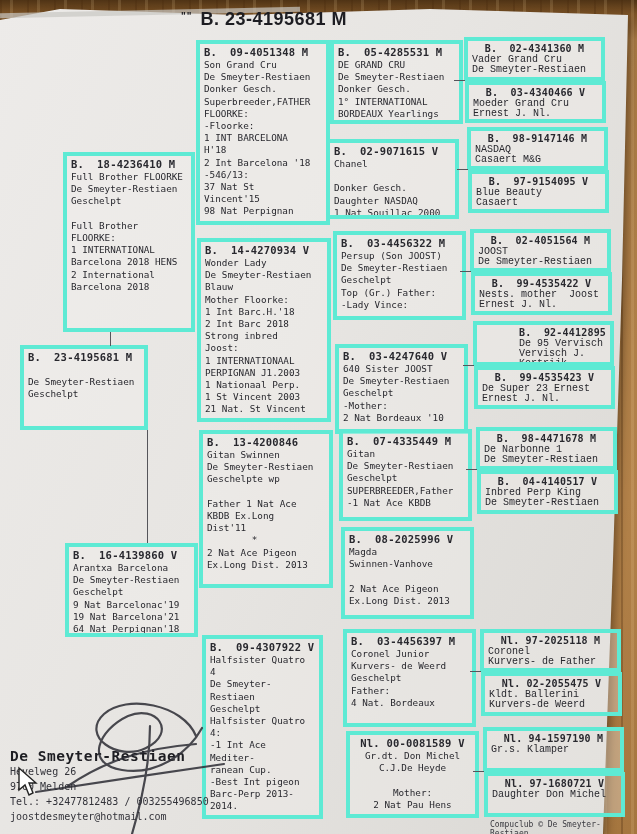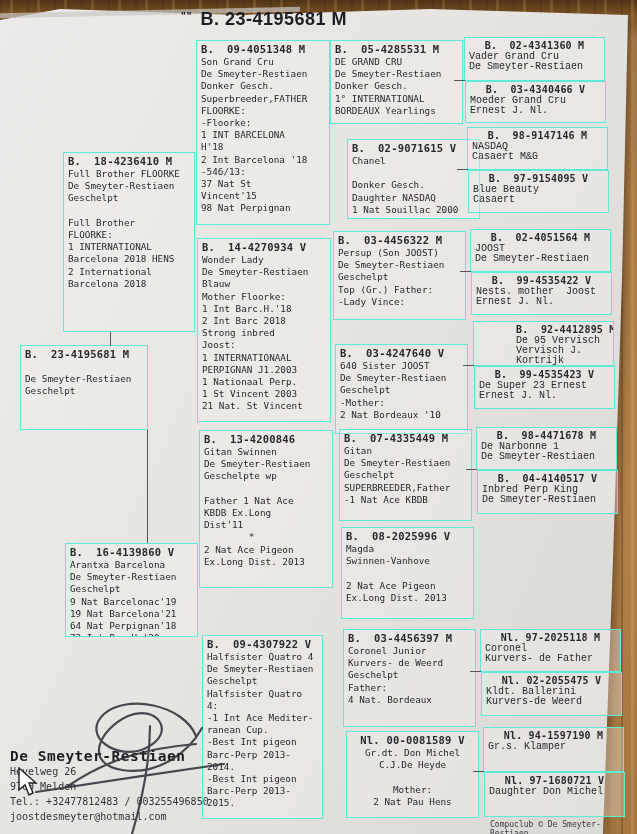--- a/index.html
+++ b/index.html
@@ -14,21 +14,21 @@
   .paper-wrap{position:absolute;inset:0;filter:drop-shadow(3px 4px 5px rgba(30,15,0,.45));}
   .paper{
     position:absolute;inset:0;
     clip-path:polygon(0px 20px, 60px 9px, 240px 15px, 430px 9px, 628px 15px, 622px 280px, 613px 560px, 603px 834px, 0px 834px);
     background:linear-gradient(115deg,#edebe9 0%,#e7e5e2 45%,#dad8d4 100%);
   }
   .sheet-edge{position:absolute;left:0;top:10px;width:300px;height:5px;background:#c9c7c3;transform:rotate(-1.2deg);opacity:.7;}
   .content{position:absolute;inset:0;z-index:2;color:#28282e;}
   .title{position:absolute;left:181px;top:9px;font-family:"Liberation Sans",sans-serif;font-weight:bold;font-size:18px;letter-spacing:.5px;color:#1d1d22;}
   .title .prefix{font-size:10px;vertical-align:top;position:relative;top:2px;margin-right:8px;letter-spacing:1px;}
-  .pbox{position:absolute;border:1px solid #5eead4;background:rgba(243,242,239,.35);box-sizing:border-box;overflow:hidden;}
+  .pbox{position:absolute;border:4px solid #5eead4;background:rgba(243,242,239,.35);box-sizing:border-box;overflow:hidden;}
   .ring{font-weight:bold;font-size:10.5px;padding:2px 4px 0 4px;white-space:pre;letter-spacing:.2px;}
   .pbody{font-size:9.3px;line-height:12.2px;padding:1px 4px 2px 4px;white-space:pre-wrap;}
   .g5 .ring{font-size:10px;text-align:center;}
   .g5 .pbody{font-size:10px;line-height:10px;font-family:Liberation Mono, monospace;}
   .conn{position:absolute;background:#55555a;}
   .footer{position:absolute;left:10px;top:748px;}
   .breeder-name{font-weight:bold;font-size:14.5px;letter-spacing:.5px;color:#1d1d22;}
   .addr{font-size:10px;line-height:15px;color:#33333a;}
   .credit{position:absolute;left:490px;top:820px;font-size:8px;color:#3a3a40;}
   .sig{position:absolute;left:28px;top:688px;z-index:3;pointer-events:none;}
@@ -142,21 +142,21 @@
   </div>
 
   <div class="pbox" style="left:330px;top:40px;width:133px;height:84px;">
     <div class="ring">B.  05-4285531 M</div>
     <div class="pbody">DE GRAND CRU
 De Smeyter-Restiaen
 Donker Gesch.
 1° INTERNATIONAL
 BORDEAUX Yearlings</div>
   </div>
-  <div class="pbox" style="left:347px;top:139px;width:133px;height:80px;">
+  <div class="pbox" style="left:326px;top:139px;width:133px;height:80px;">
     <div class="ring">B.  02-9071615 V</div>
     <div class="pbody">Chanel
 
 Donker Gesch.
 Daughter NASDAQ
 1 Nat Souillac 2000</div>
   </div>
   <div class="pbox" style="left:333px;top:231px;width:133px;height:89px;">
     <div class="ring">B.  03-4456322 M</div>
     <div class="pbody">Persup (Son JOOST)

